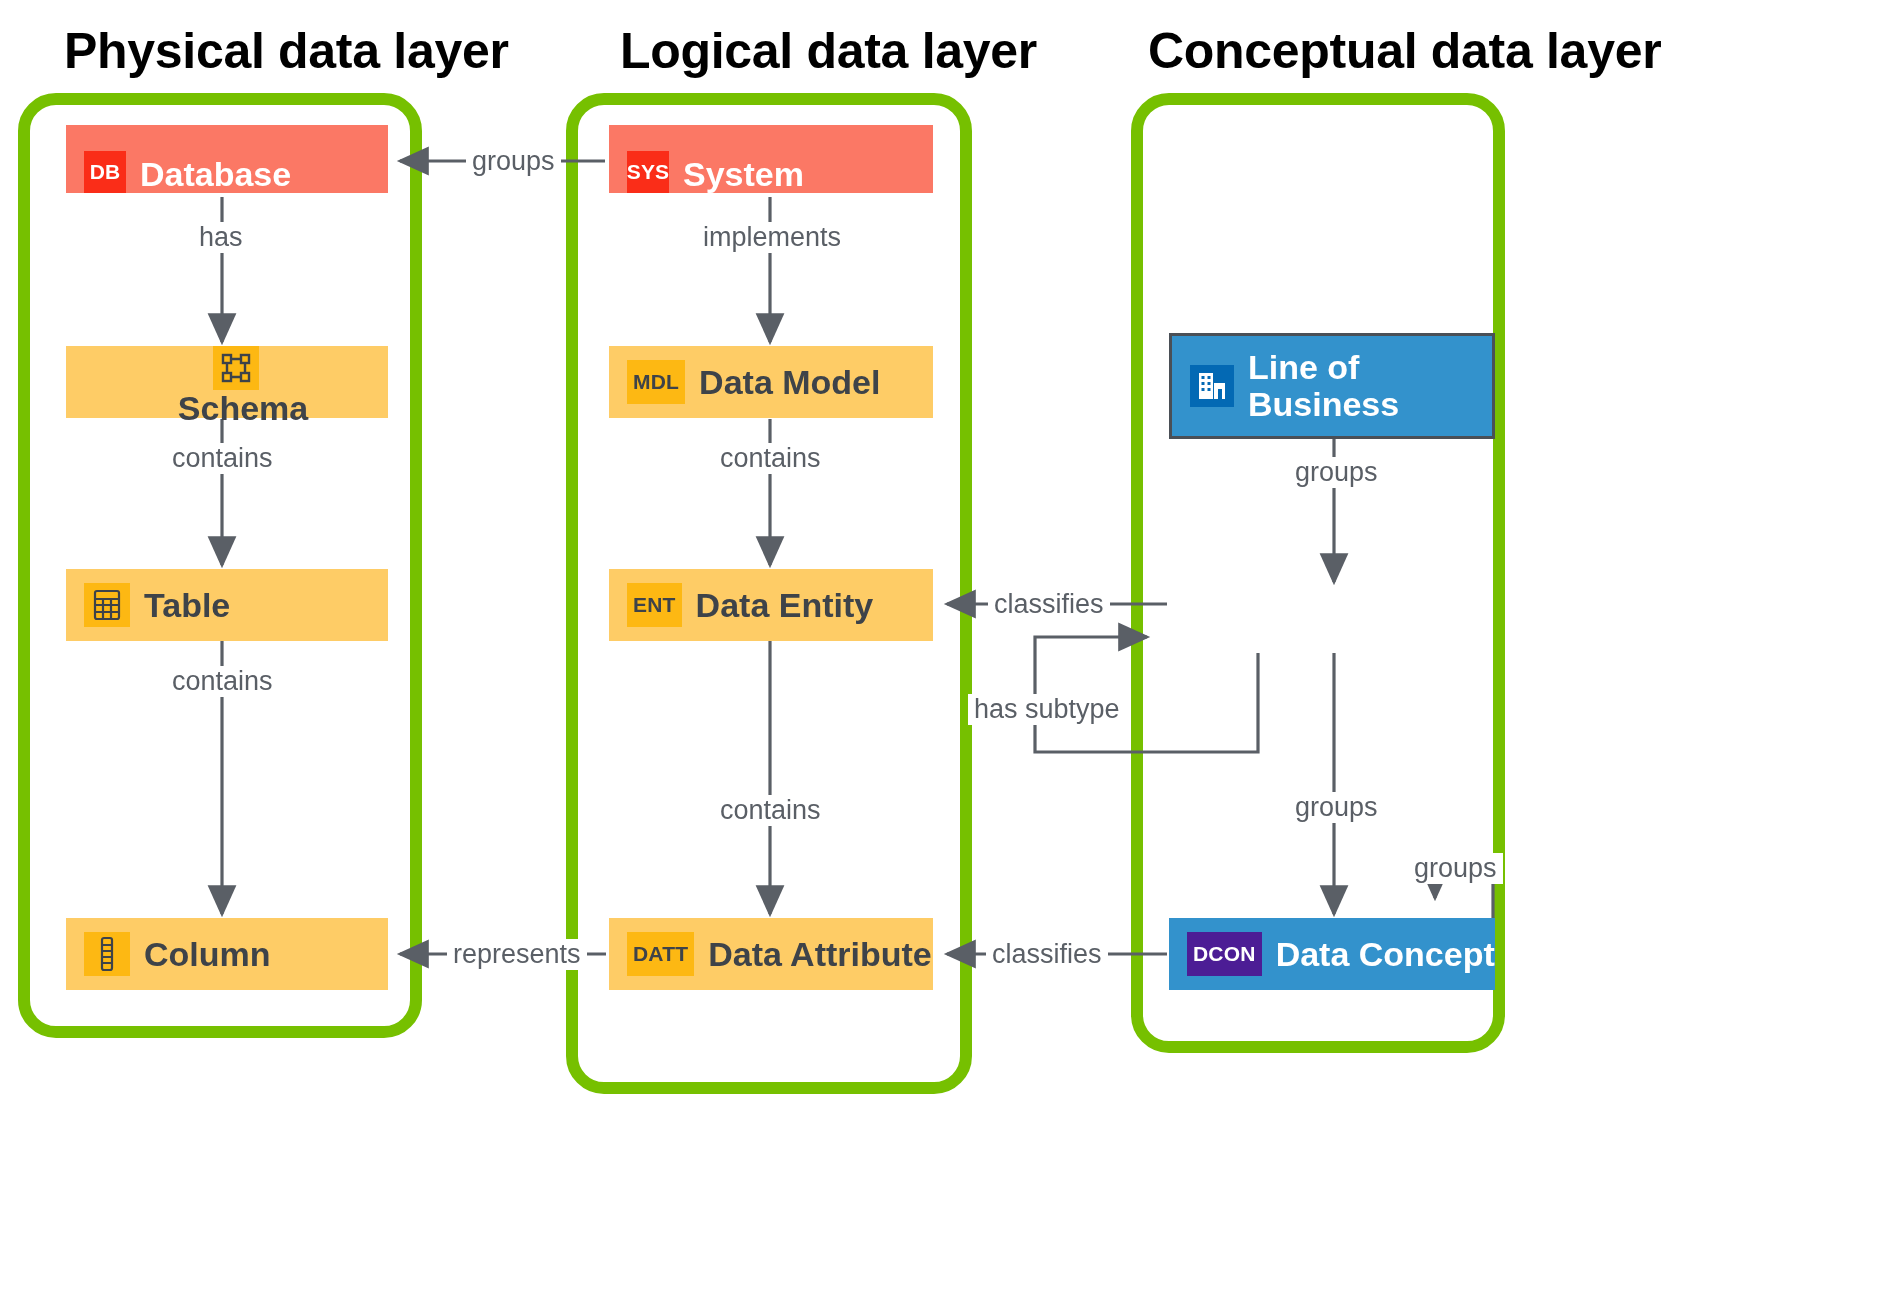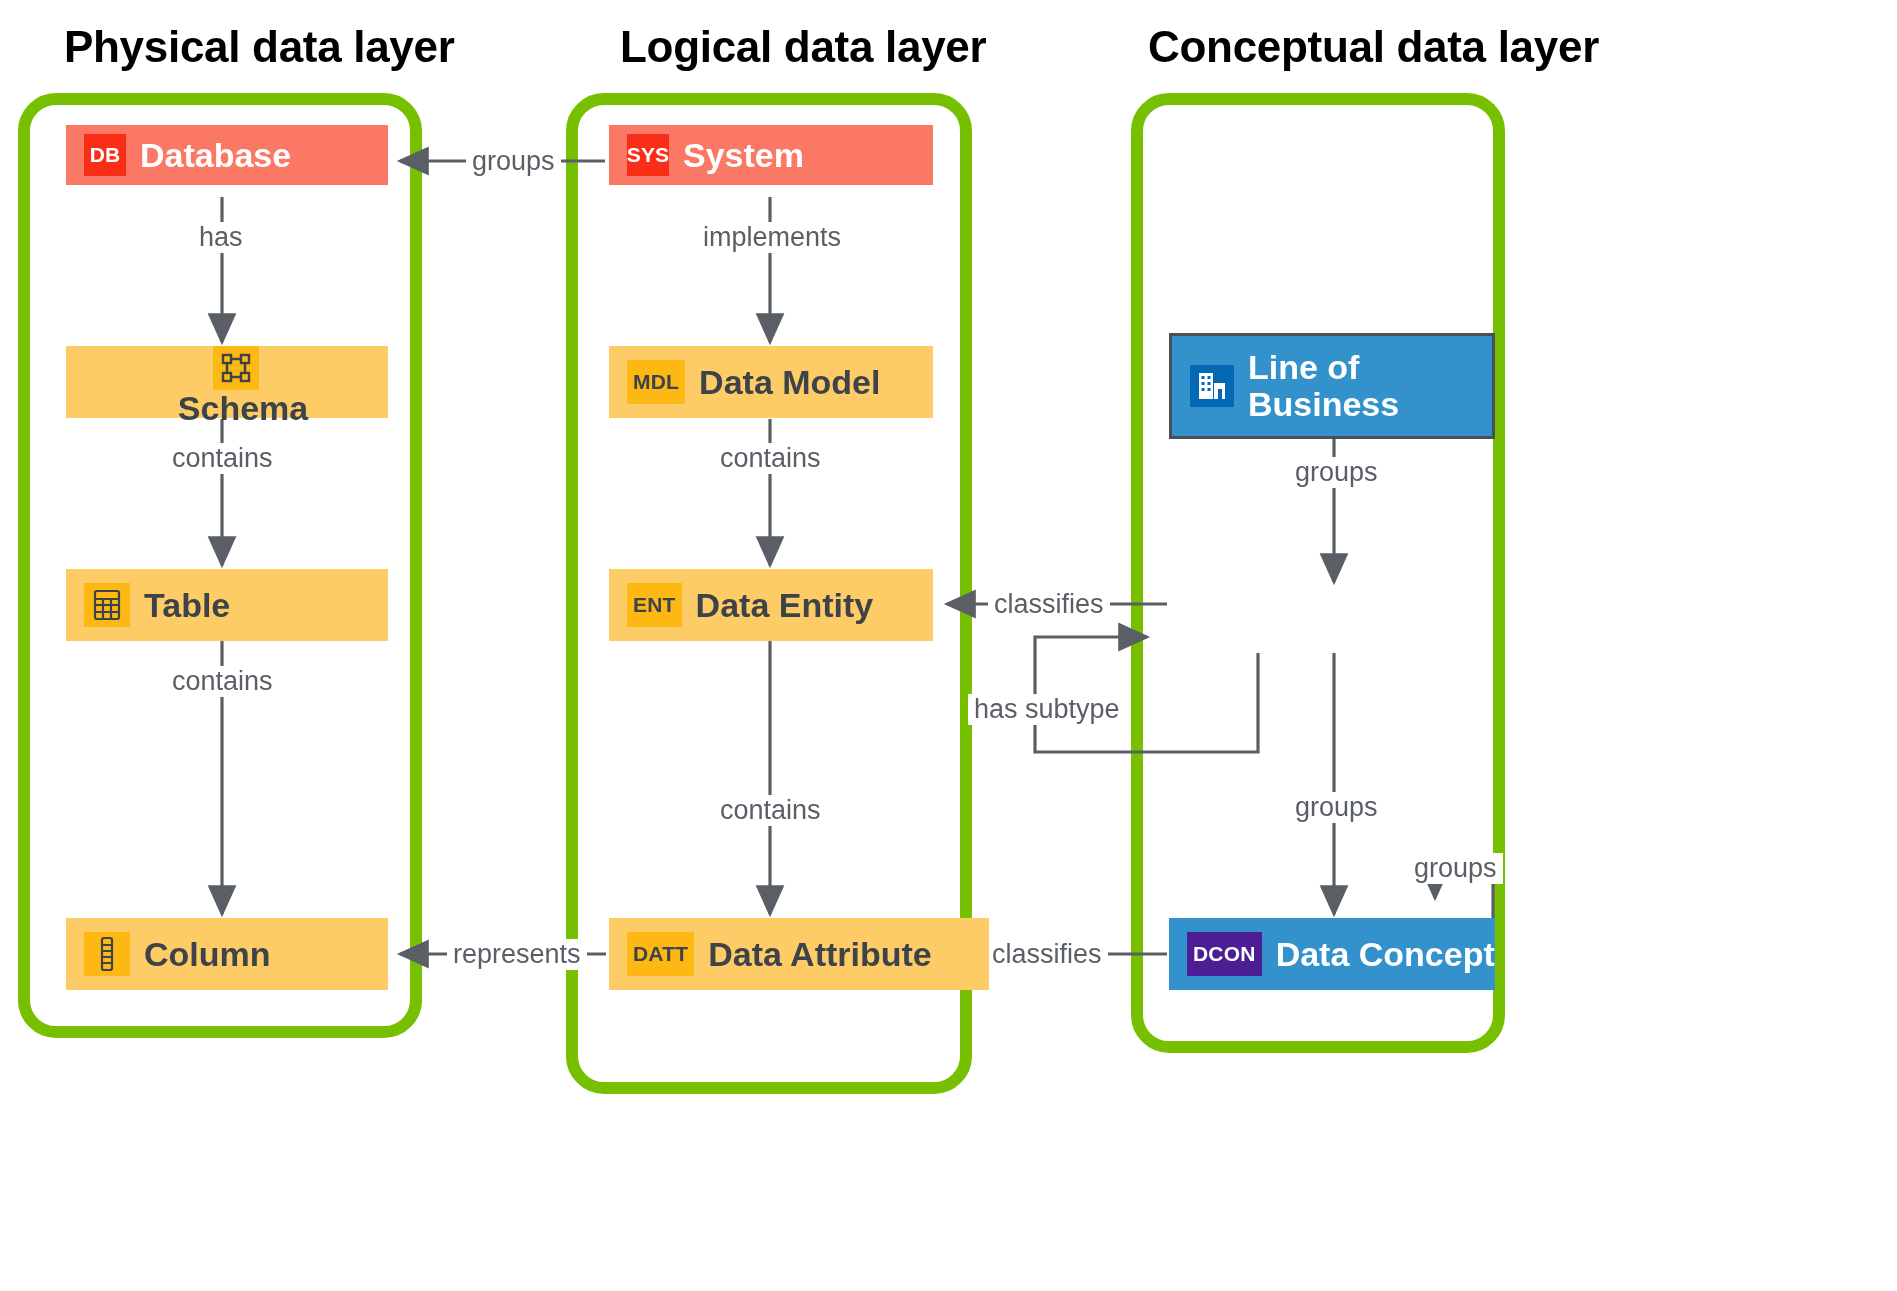--- a/index.html
+++ b/index.html
@@ -15,21 +15,21 @@
     overflow: hidden;
   }
   #canvas {
     position: absolute;
     left: 0; top: 0;
     width: 1897px;
     height: 1291px;
   }
   .layer-title {
     position: absolute;
-    font-size: 44px;
+    font-size: 50px;
     font-weight: bold;
     color: #000000;
     letter-spacing: -0.3px;
     white-space: nowrap;
   }
   .layer-box {
     position: absolute;
     border: 12px solid #76c000;
     border-radius: 38px;
     background: transparent;
@@ -53,21 +53,22 @@
   .node .label {
     flex: 1 1 auto;
     padding-left: 14px;
     font-weight: bold;
     line-height: 1.08;
   }
 
   
   .node.red {
     background: #fb7865;
-    height: 60px;
+    height: 68px;
+    align-items: flex-end;
   }
   .node.red .badge {
     width: 42px; height: 42px;
     background: #fa2d18;
     color: #ffffff;
     font-size: 21px;
   }
   .node.red .label {
     color: #ffffff;
     font-size: 34px;
@@ -255,21 +256,21 @@
   <div class="node orange" style="left:609px; top:346px; width:324px;">
     <span class="badge">MDL</span>
     <span class="label">Data Model</span>
   </div>
 
   <div class="node orange" style="left:609px; top:569px; width:324px;">
     <span class="badge">ENT</span>
     <span class="label">Data Entity</span>
   </div>
 
-  <div class="node orange" style="left:609px; top:918px; width:380px;">
+  <div class="node orange" style="left:609px; top:918px; width:324px;">
     <span class="badge">DATT</span>
     <span class="label">Data Attribute</span>
   </div>
 
   <div class="node blue tall bordered" style="left:1169px; top:333px; width:326px;">
     <span class="badge plain">
       <svg width="34" height="34" viewBox="0 0 34 34">
         <g fill="#ffffff">
           <rect x="4" y="4" width="14" height="26"></rect>
           <rect x="19" y="14" width="11" height="16"></rect>

